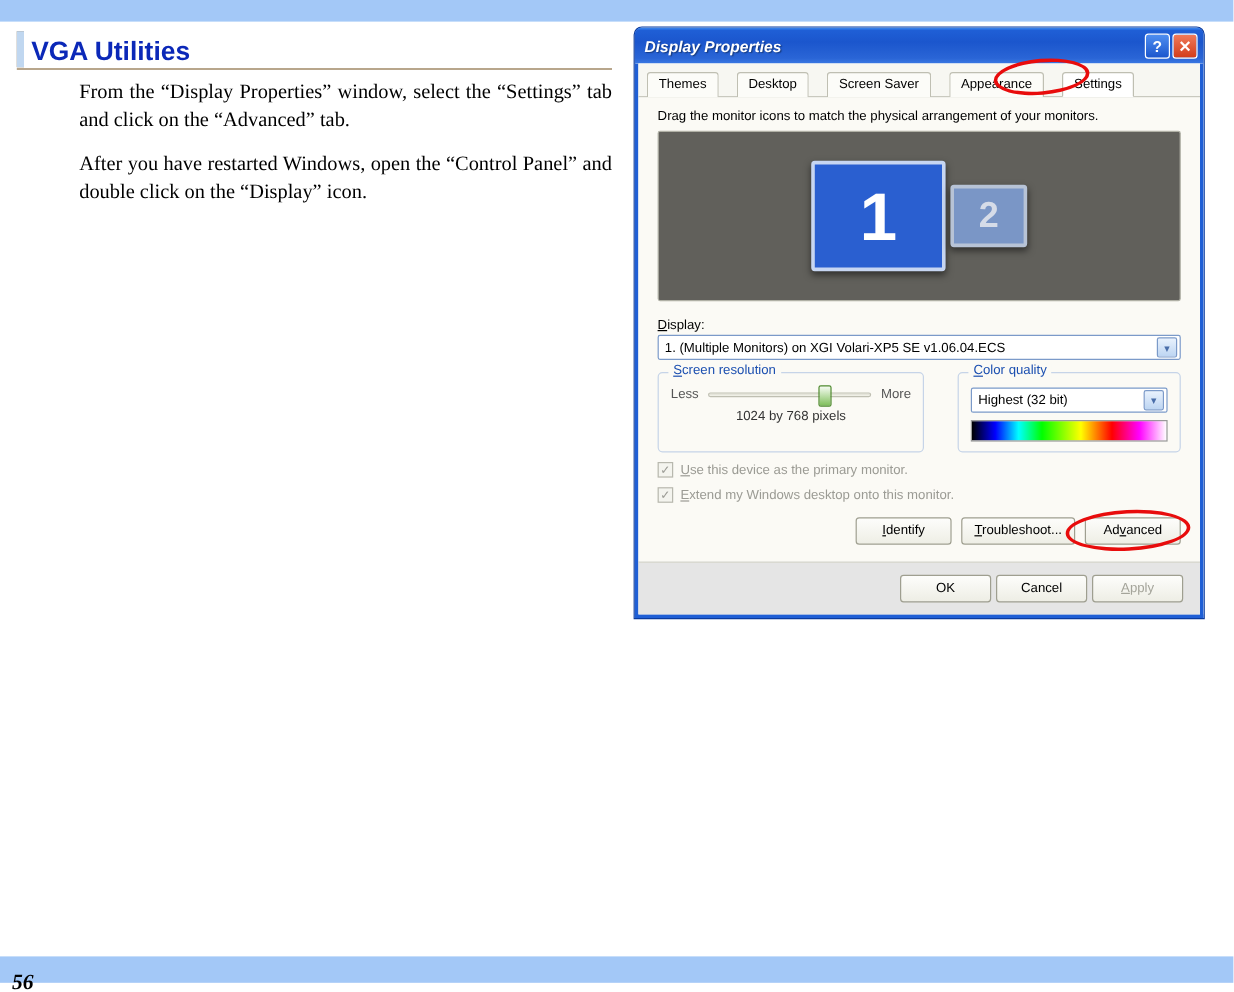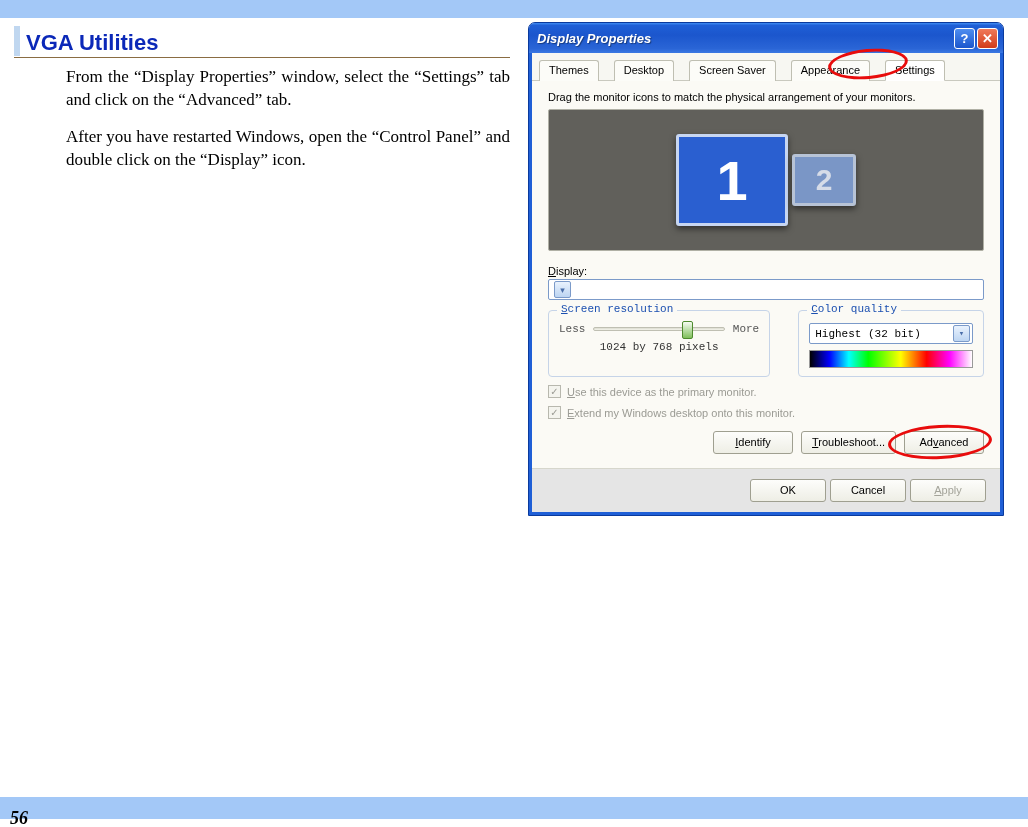--- a/index.html
+++ b/index.html
@@ -194,21 +194,20 @@
     border: 1px solid #7b9ac9;
     border-radius: 2px;
     display: flex; align-items: center; justify-content: center;
     color: #4a6ea9;
     font-size: 9px;
   }
   .groupboxes {
     display: flex;
     gap: 28px;
     margin-top: 10px;
-    font-family: Liberation Mono, monospace;
   }
   .grp {
     border: 1px solid #c6d4e8;
     border-radius: 4px;
     position: relative;
     padding: 12px 10px 8px 10px;
     flex: 1;
   }
   .grp-title {
     position: absolute;
@@ -380,20 +379,21 @@
           <div class="monitor-area">
             <div class="mon primary">
                 <span>1</span>
               </div>
             <div class="mon secondary">
                 <span>2</span>
               </div>
           </div>
           <div class="disp-label"><span class="underline-accel">D</span>isplay:</div>
           <div class="disp-select">
+            <span>1. (Multiple Monitors) on XGI Volari-XP5 SE  v1.06.04.ECS</span>
             <span class="dd-arrow">▾</span>
           </div>
 
           <div class="groupboxes">
             <div class="grp" style="flex:1.1">
               <div class="grp-title"><span class="underline-accel">S</span>creen resolution</div>
               <div class="slider-row">
                 <span>Less</span>
                 <div class="slider-track">
                   <div class="slider-thumb"></div>

